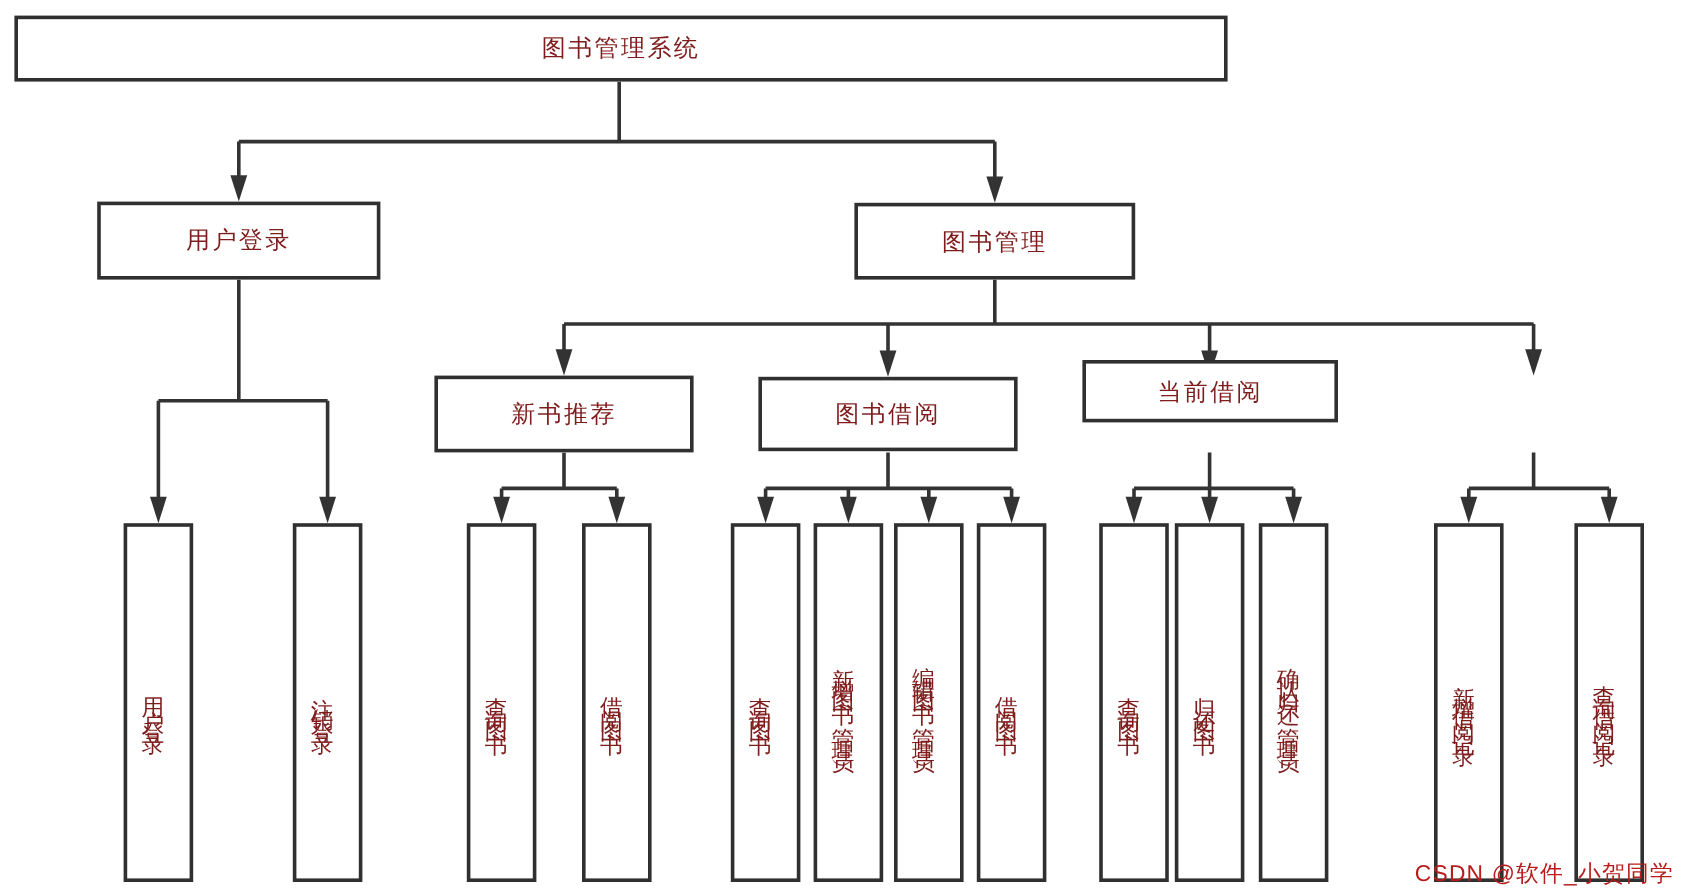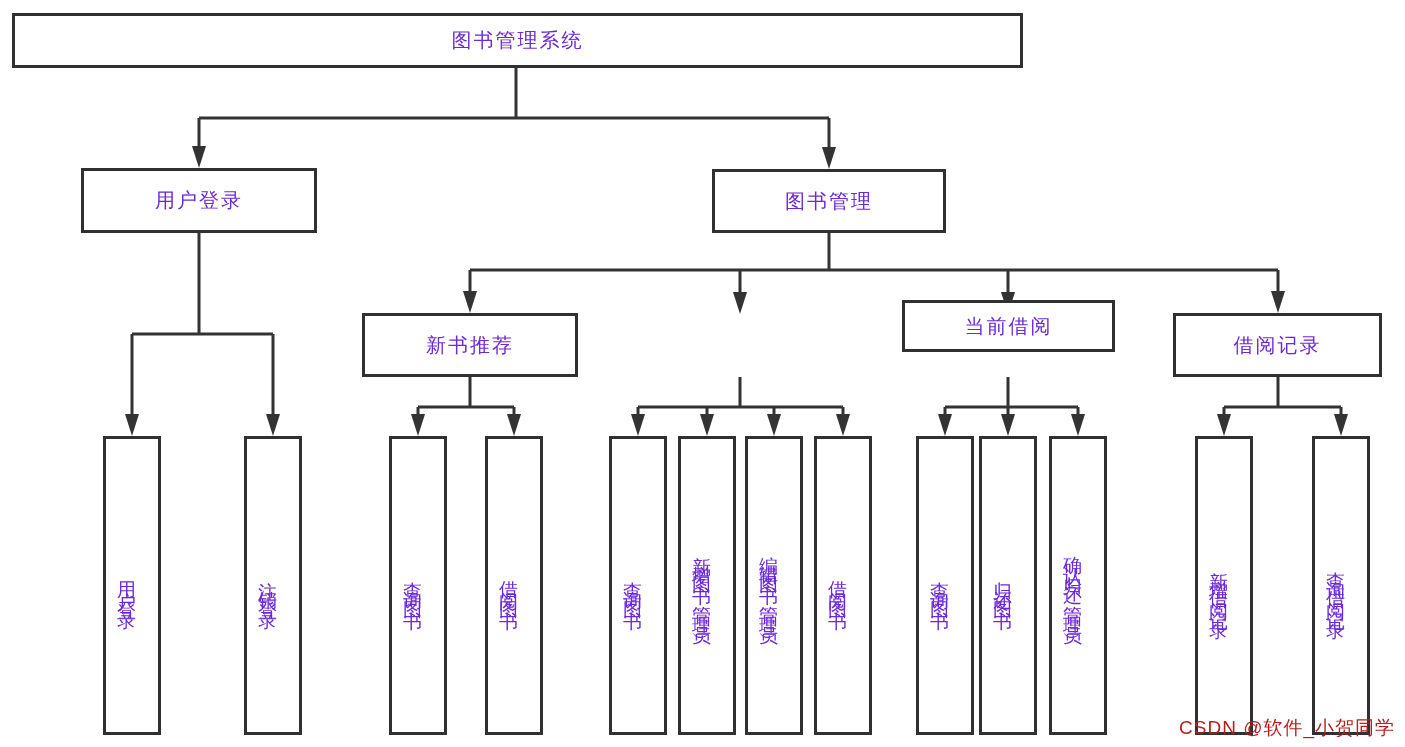--- a/index.html
+++ b/index.html
@@ -30,21 +30,21 @@
     stroke: none;
   }
 
   .node {
     position: absolute;
     background: #ffffff;
     border: 3px solid #303030;
     display: flex;
     align-items: center;
     justify-content: center;
-    color: #6d28d9;
+    color: #7f1d1d;
     z-index: 2;
   }
   .h-node { font-size: 20px; letter-spacing: 2px; white-space: nowrap; }
 
   .leaf {
     width: 58px;
     top: 436px;
     height: 299px;
     border-width: 3px;
   }
@@ -131,25 +131,25 @@
   <div class="node h-node" style="left:81px; top:168px; width:236px; height:65px;">
     <span>用户登录</span>
   </div>
   <div class="node h-node" style="left:362px; top:313px; width:216px; height:64px;">
     <span>新书推荐</span>
   </div>
 
   <div class="node h-node" style="left:712px; top:169px; width:234px; height:64px;">
     <span>图书管理</span>
   </div>
+  <div class="node h-node" style="left:632px; top:314px; width:216px; height:62px;">
+    <span>图书借阅</span>
+  </div>
   <div class="node h-node" style="left:902px; top:300px; width:213px; height:52px;font-family:Liberation Mono, monospace;">
     <span>当前借阅</span>
-  </div>
-  <div class="node h-node" style="left:1173px; top:313px; width:209px; height:64px;">
-    <span>借阅记录</span>
   </div>
 
   <div class="node leaf" style="left:103px;">
     <span class="vtext">用户登录</span>
   </div>
   <div class="node leaf" style="left:244px;">
     <span class="vtext">注销登录</span>
   </div>
 
   <div class="node leaf" style="left:389px;">

